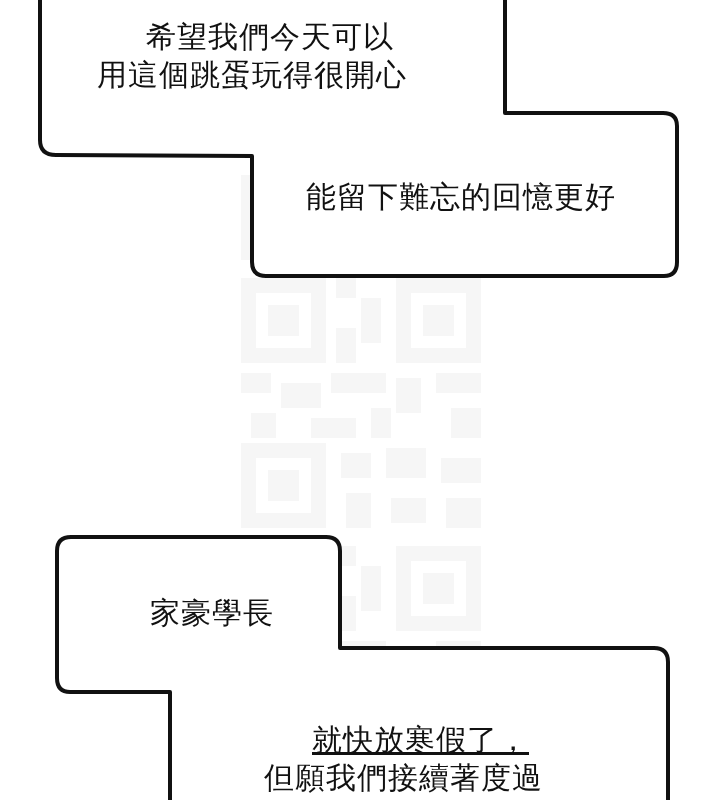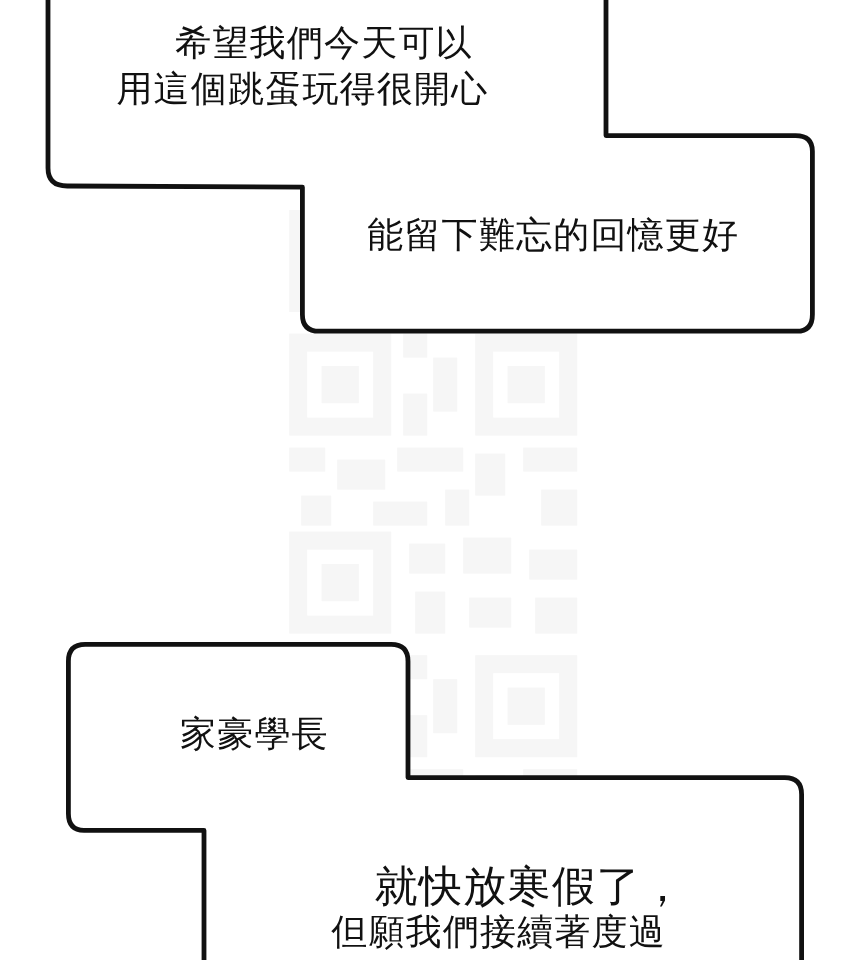--- a/index.html
+++ b/index.html
@@ -111,14 +111,14 @@
            L 654 648
            Q 668 648 668 662
            L 668 810 Z" fill="#ffffff" stroke="#111111" stroke-width="4" stroke-linejoin="round" stroke-linecap="round"></path>
 </svg>
 
 <div class="text-line" style="left:146px; top:18px; font-size:30px;">希望我們今天可以</div>
 <div class="text-line" style="left:97px; top:56px; font-size:30px;">用這個跳蛋玩得很開心</div>
 <div class="text-line" style="left:306px; top:178px; font-size:30px;">能留下難忘的回憶更好</div>
 
 <div class="text-line" style="left:150px; top:594px; font-size:30px;">家豪學長</div>
-<div class="text-line" style="left:312px; top:721px; font-size:36px;">就快放寒假了，</div>
-<div class="text-line" style="left:276px; top:759px; font-size:30px;">但願我們接續著度過</div>
+<div class="text-line" style="left:312px; top:721px; font-size:30px;text-decoration:underline;">就快放寒假了，</div>
+<div class="text-line" style="left:264px; top:759px; font-size:30px;">但願我們接續著度過</div>
 
 </body></html>

